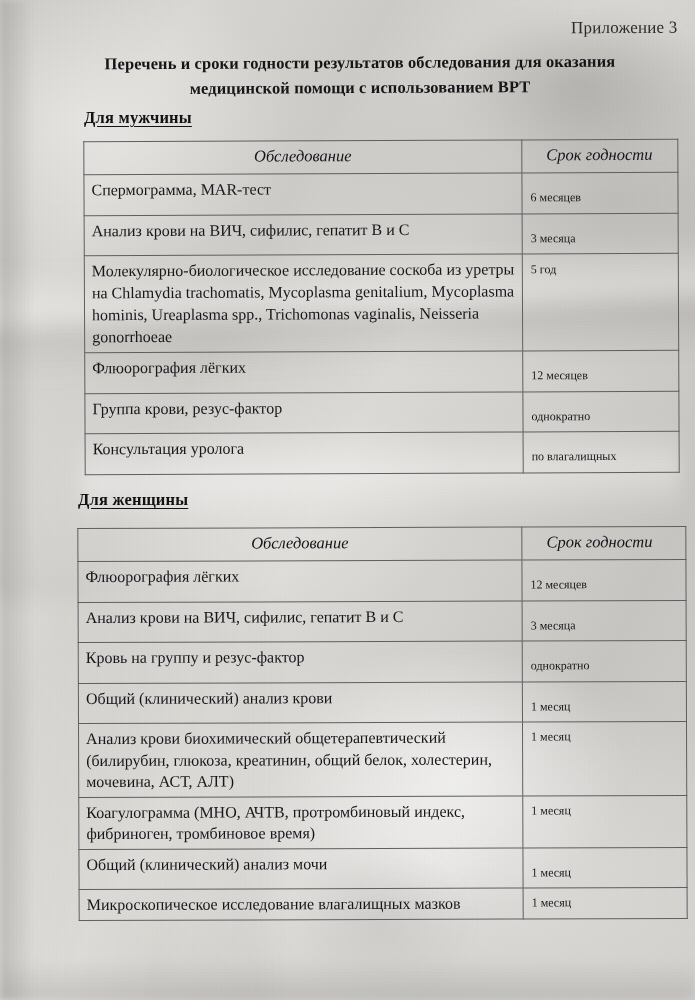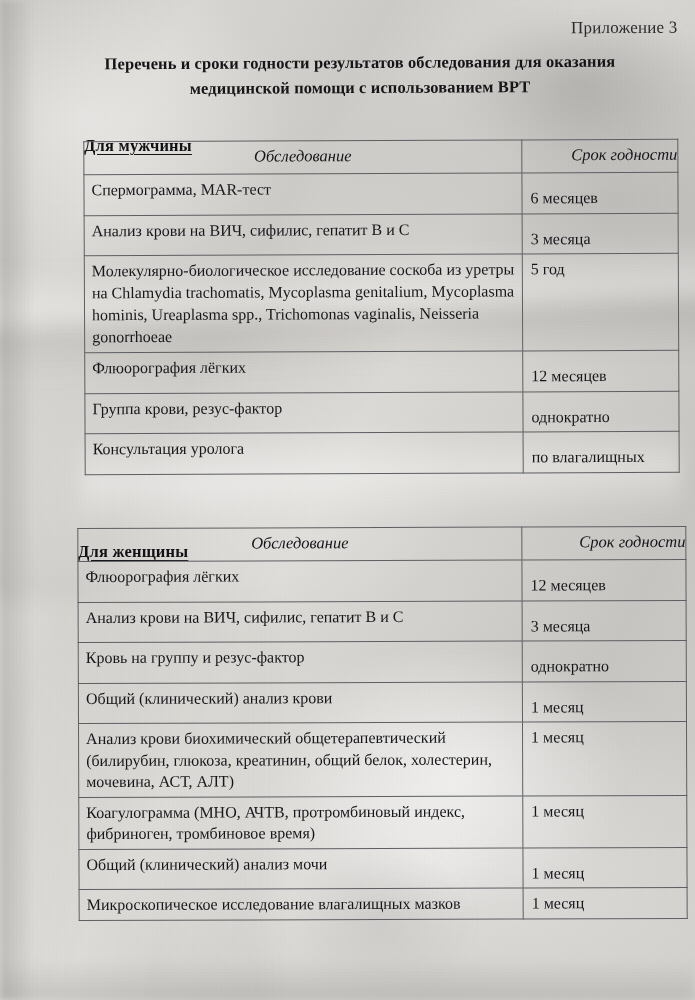--- a/index.html
+++ b/index.html
@@ -111,24 +111,23 @@
   .doc-title .line2 { display: block; }
 
   .section-heading {
     position: absolute;
     font-weight: bold;
     font-size: 16.5px;
     color: #121214;
     text-decoration: underline;
     text-underline-offset: 3px;
     letter-spacing: 0.2px;
-    margin-top: 28px;
   }
   #heading-men { left: 84px; top: 108px; }
-  #heading-women { left: 78px; top: 514px; }
+  #heading-women { left: 78px; top: 490px; }
 
   
   table.exam-table {
     position: absolute;
     border-collapse: collapse;
     table-layout: fixed;
     background: transparent;
   }
   table.exam-table td,
   table.exam-table th {
@@ -144,31 +143,31 @@
     height: 32px;
     font-weight: normal;
     font-style: italic;
     font-size: 16.5px;
     color: #15151a;
   }
   th.head-cell .inner {
     padding: 5px 0 0 0;
   }
   th.head-exam .inner { text-align: center; }
-  th.head-term .inner { text-align: right; padding-left: 24px; }
+  th.head-term .inner { text-align: left; padding-left: 24px; }
 
   td.exam-cell .inner {
     padding: 4px 6px 4px 7px;
     font-size: 16px;
     line-height: 21.5px;
     color: #17171b;
   }
   td.term-cell .inner {
     padding: 4px 6px 4px 8px;
-    font-size: 16px;
+    font-size: 12px;
     line-height: 21.5px;
     color: #17171b;
   }
   td.term-cell.low .inner {
     padding-top: 14px;
   }
 
   
   #table-men {
     left: 84px;

